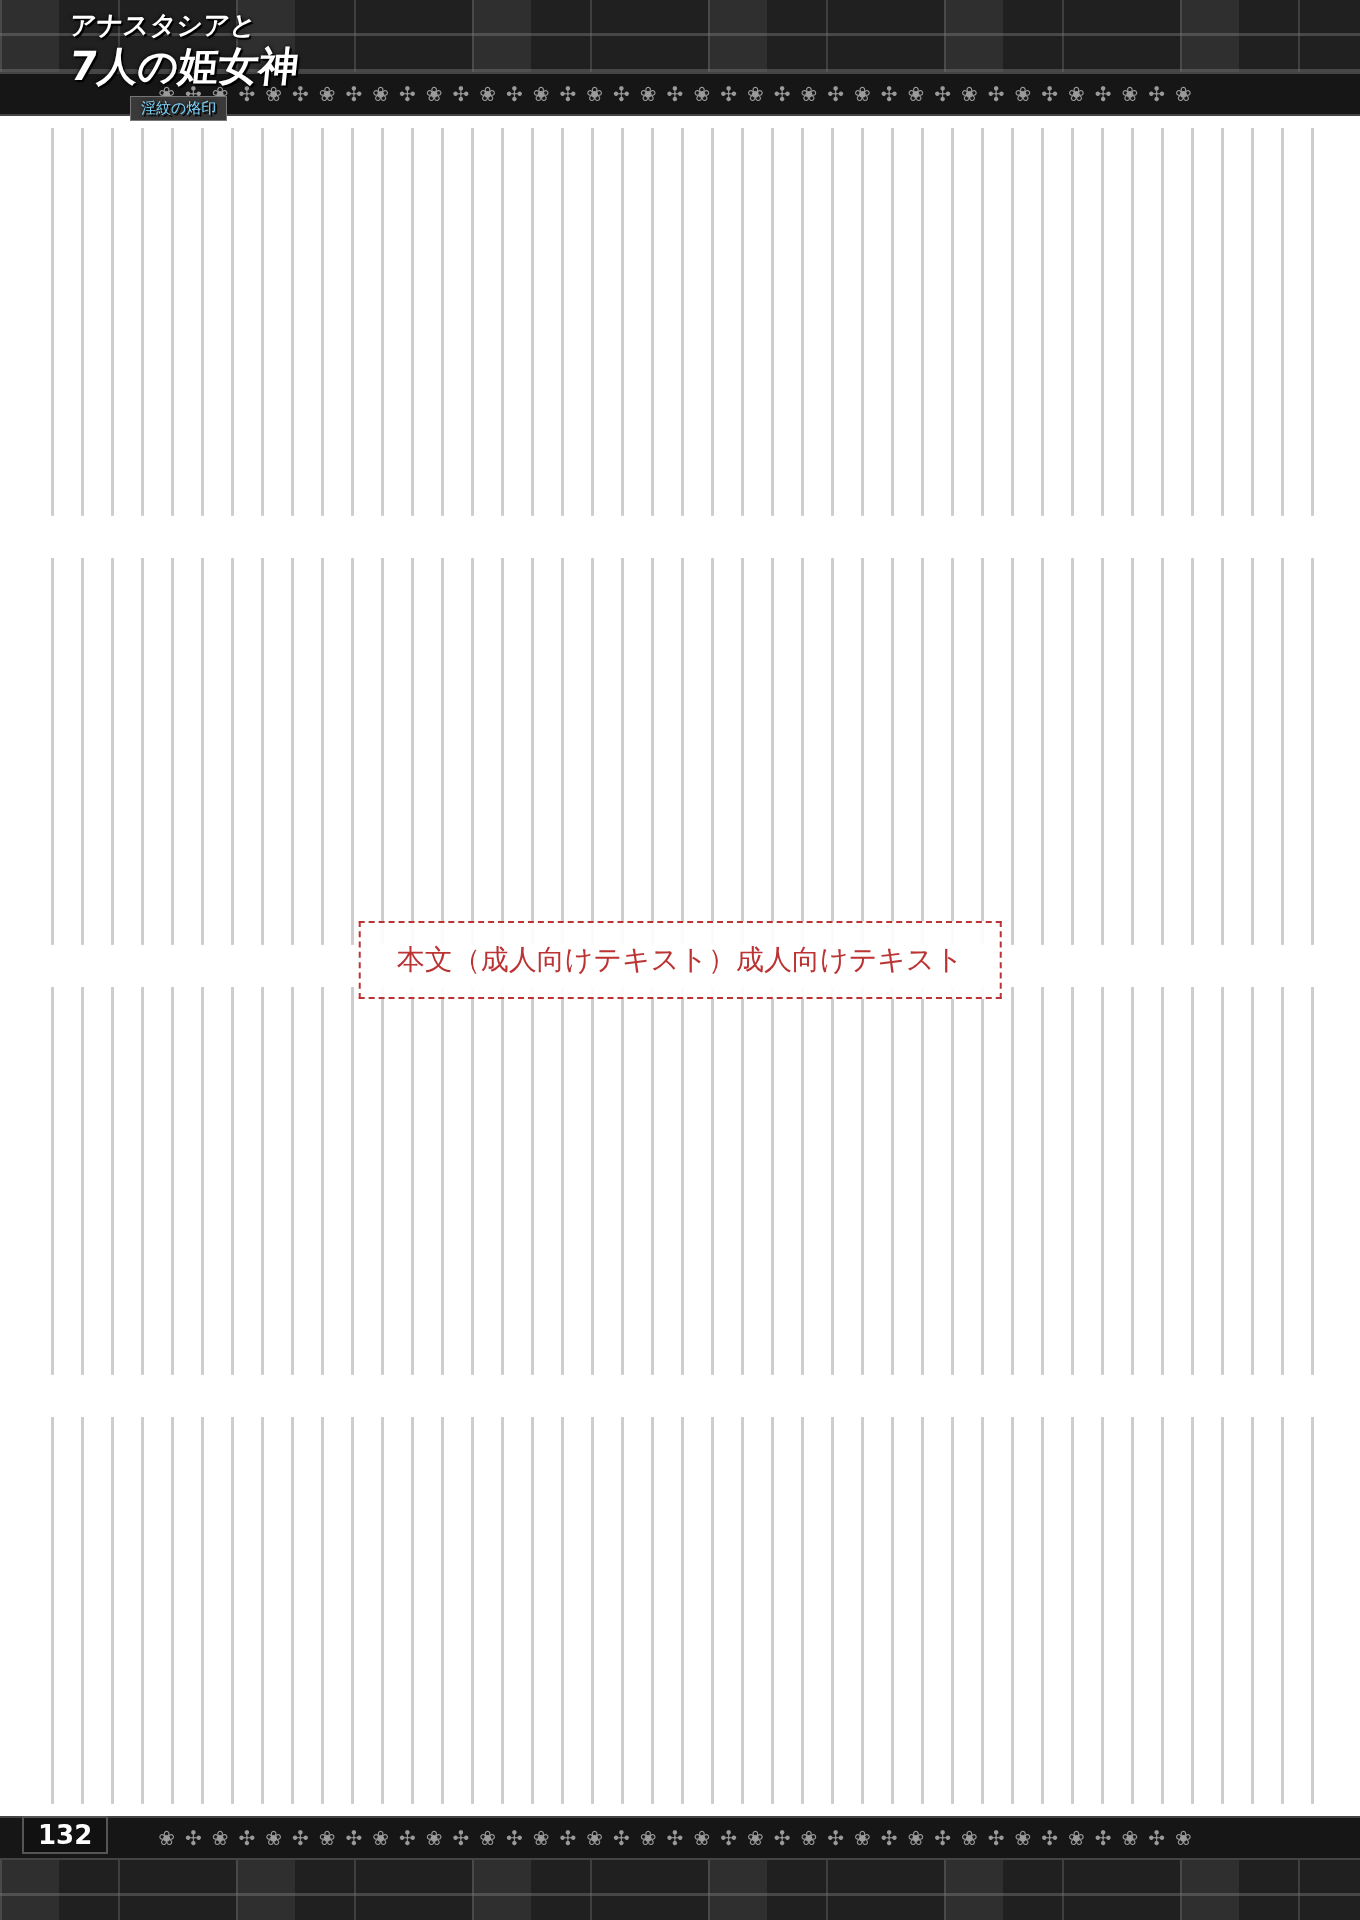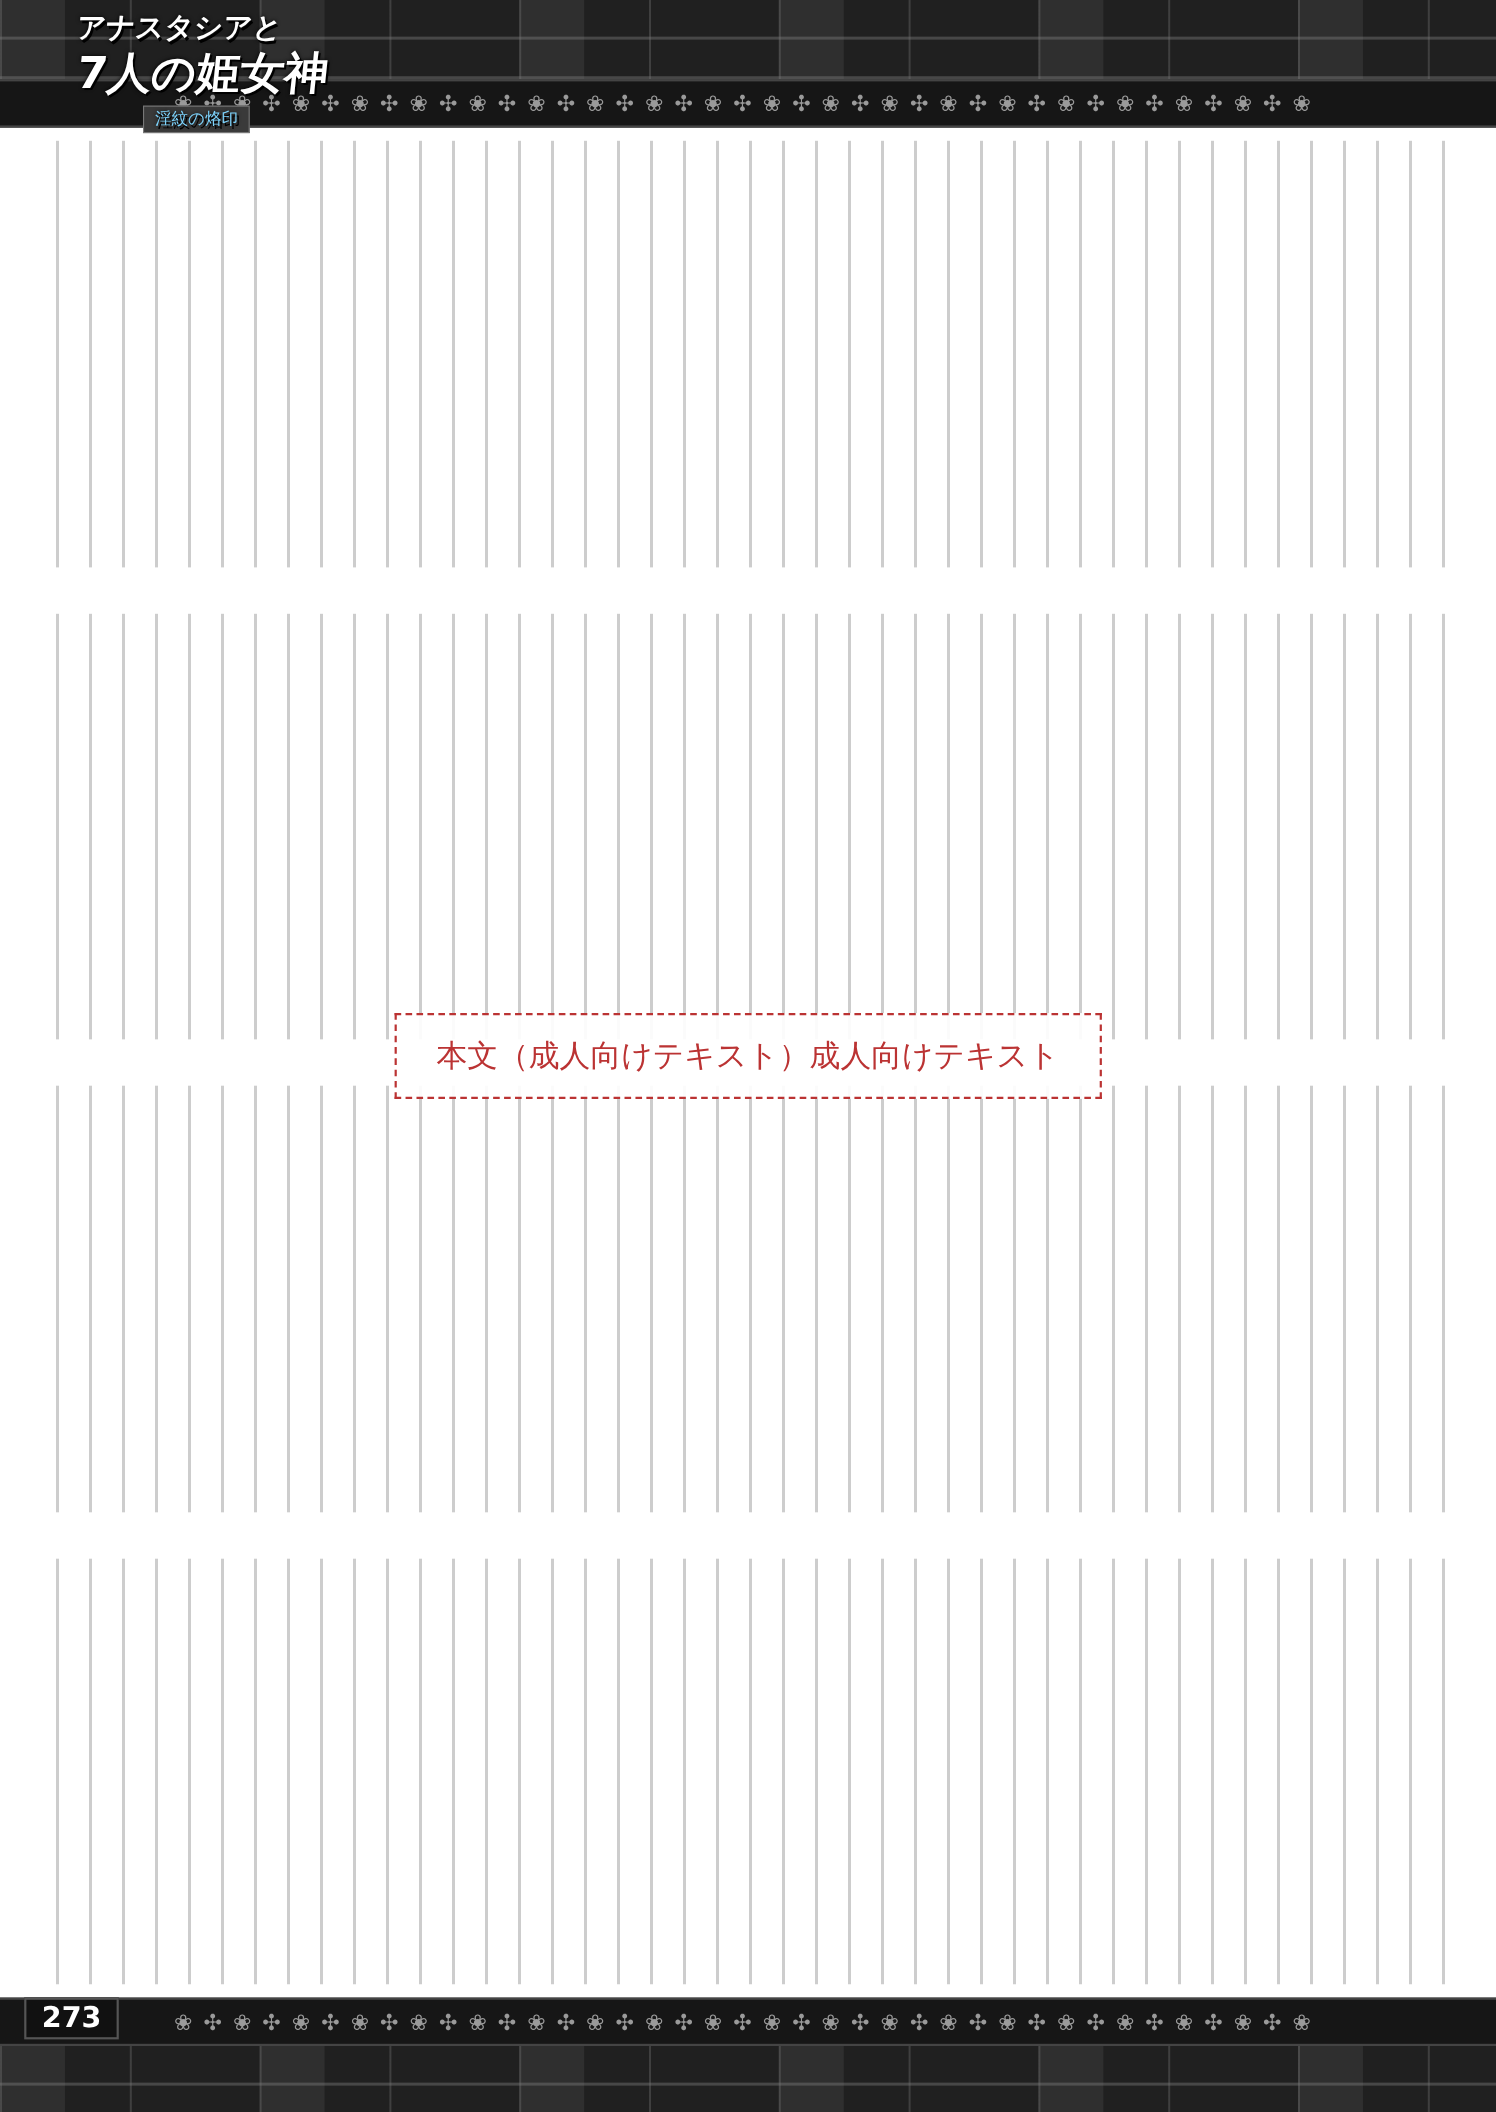--- a/index.html
+++ b/index.html
@@ -88,16 +88,16 @@
 
 <div class="page-body">
   <div class="text-band"></div>
   <div class="text-band"></div>
   <div class="text-band"></div>
   <div class="text-band"></div>
 </div>
 
 <div class="redact-note">本文（成人向けテキスト）成人向けテキスト</div>
 
-<div class="page-number">273</div>
+<div class="page-number">132</div>
 
 <div class="ornament bottom">❀✣❀✣❀✣❀✣❀✣❀✣❀✣❀✣❀✣❀✣❀✣❀✣❀✣❀✣❀✣❀✣❀✣❀✣❀✣❀</div>
 <div class="brick bottom"></div>
 
 </body></html>

